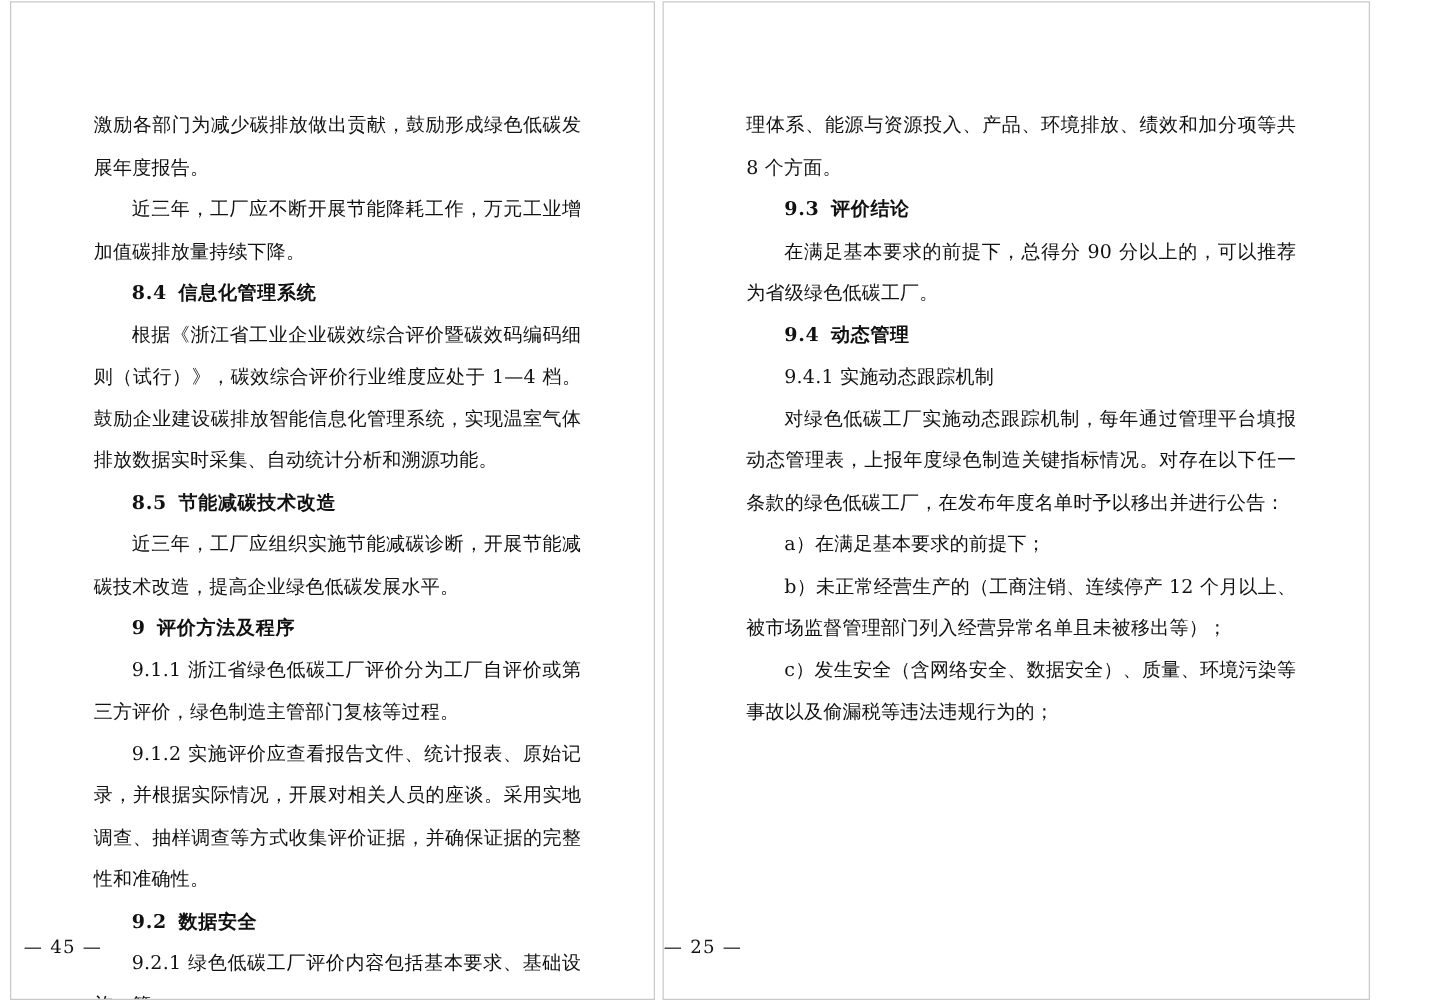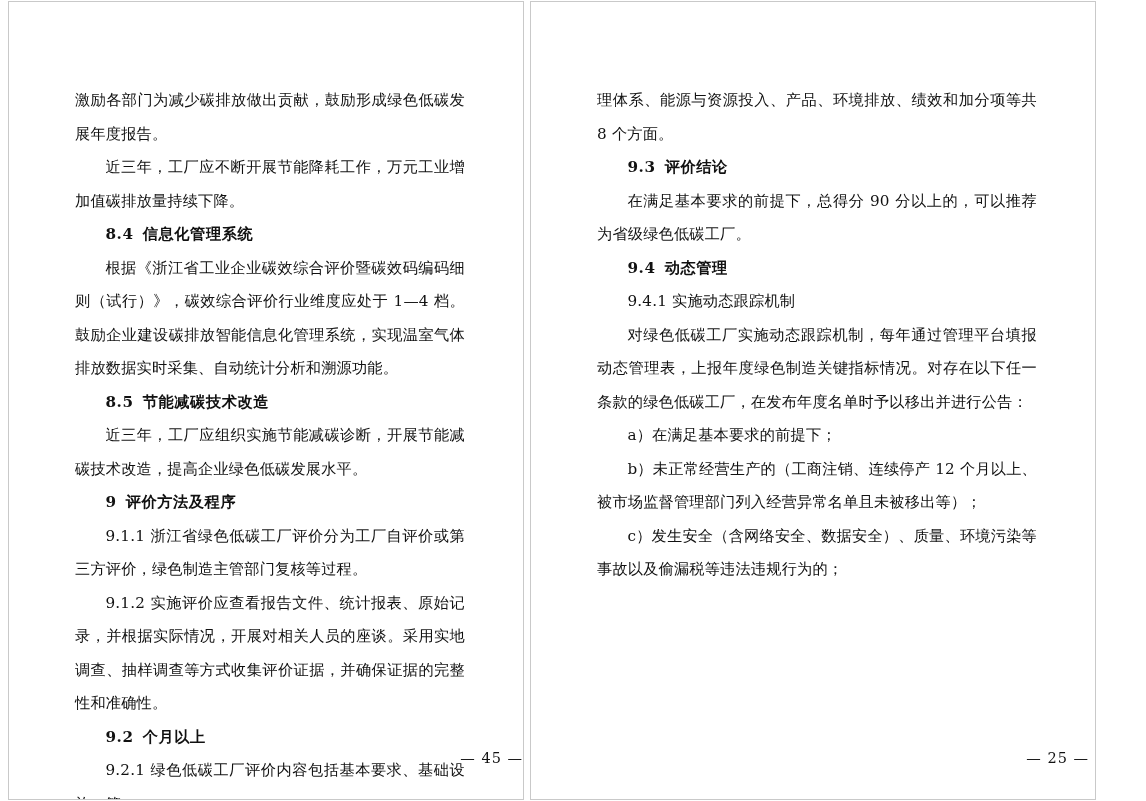--- a/index.html
+++ b/index.html
@@ -64,21 +64,21 @@
     letter-spacing: 0.6px;
   }
   p.heading .num {
     margin-right: 0.6em;
   }
   .folio {
     position: absolute;
     left: 0;
     right: 0;
     bottom: 33px;
-    text-align: right;
+    text-align: left;
     font-size: 14.5px;
     color: #111111;
     letter-spacing: 1px;
   }
   .page-left .folio { padding-left: 10px; }
   .page-right .folio { padding-right: 6px; }
 </style>
 </head>
 <body>
 
@@ -88,21 +88,21 @@
     <div class="page-body">
         <p class="">激励各部门为减少碳排放做出贡献，鼓励形成绿色低碳发展年度报告。</p>
         <p class="indent">近三年，工厂应不断开展节能降耗工作，万元工业增加值碳排放量持续下降。</p>
         <p class="heading"><span class="num">8.4</span><span>信息化管理系统</span></p>
         <p class="indent">根据《浙江省工业企业碳效综合评价暨碳效码编码细则（试行）》，碳效综合评价行业维度应处于 1—4 档。鼓励企业建设碳排放智能信息化管理系统，实现温室气体排放数据实时采集、自动统计分析和溯源功能。</p>
         <p class="heading"><span class="num">8.5</span><span>节能减碳技术改造</span></p>
         <p class="indent">近三年，工厂应组织实施节能减碳诊断，开展节能减碳技术改造，提高企业绿色低碳发展水平。</p>
         <p class="heading"><span class="num">9</span><span>评价方法及程序</span></p>
         <p class="indent">9.1.1  浙江省绿色低碳工厂评价分为工厂自评价或第三方评价，绿色制造主管部门复核等过程。</p>
         <p class="indent">9.1.2  实施评价应查看报告文件、统计报表、原始记录，并根据实际情况，开展对相关人员的座谈。采用实地调查、抽样调查等方式收集评价证据，并确保证据的完整性和准确性。</p>
-        <p class="heading"><span class="num">9.2</span><span>个月以上</span></p>
+        <p class="heading"><span class="num">9.2</span><span>数据安全</span></p>
         <p class="indent">9.2.1  绿色低碳工厂评价内容包括基本要求、基础设施、管</p>
       </div>
     <div class="folio">— 45 —</div>
   </div>
 
   <div class="page page-right">
     <div class="page-body">
         <p class="">理体系、能源与资源投入、产品、环境排放、绩效和加分项等共 8 个方面。</p>
         <p class="heading"><span class="num">9.3</span><span>评价结论</span></p>
         <p class="indent">在满足基本要求的前提下，总得分 90 分以上的，可以推荐为省级绿色低碳工厂。</p>

